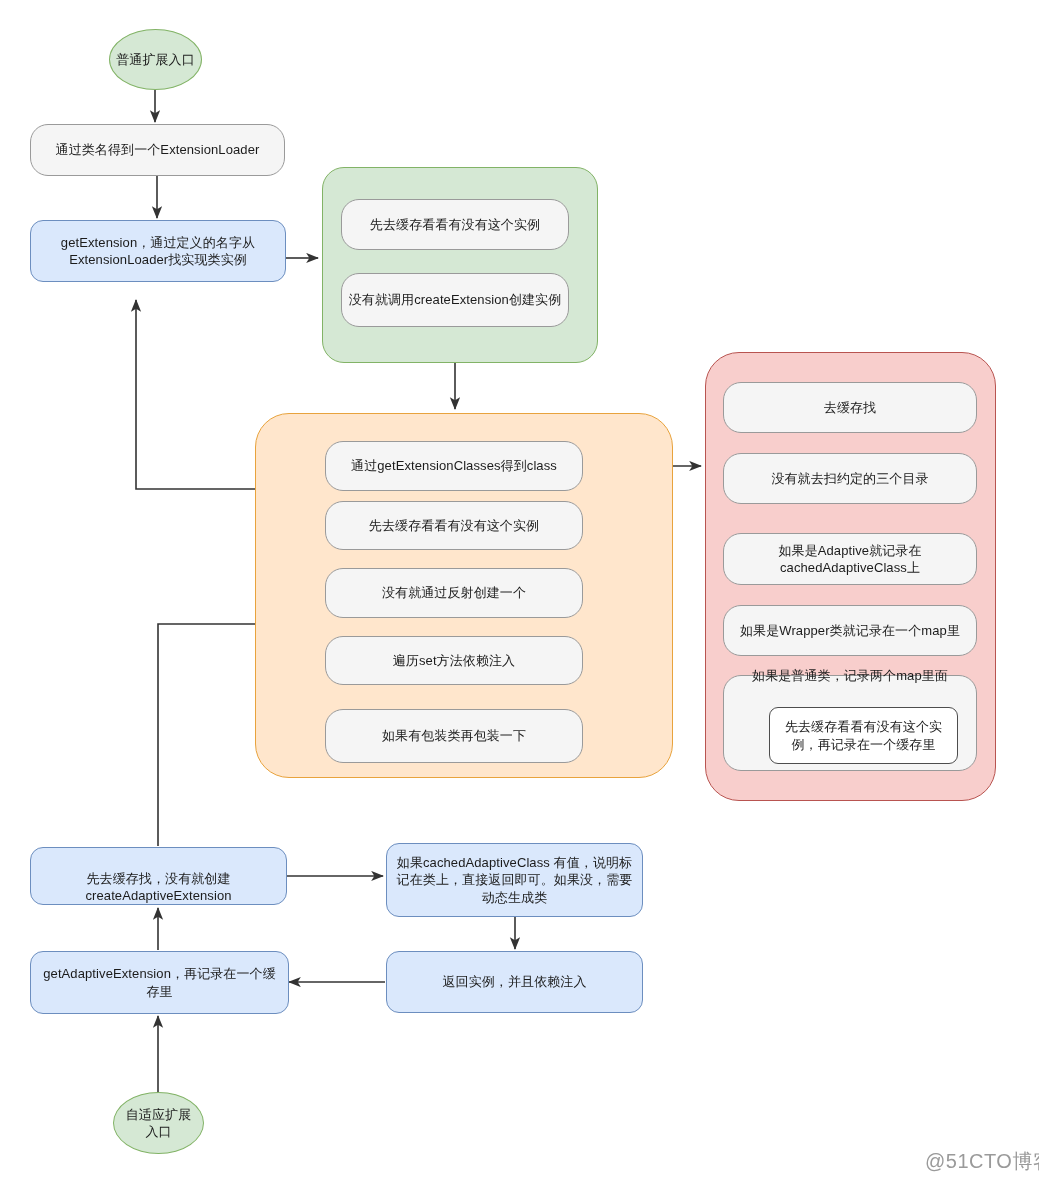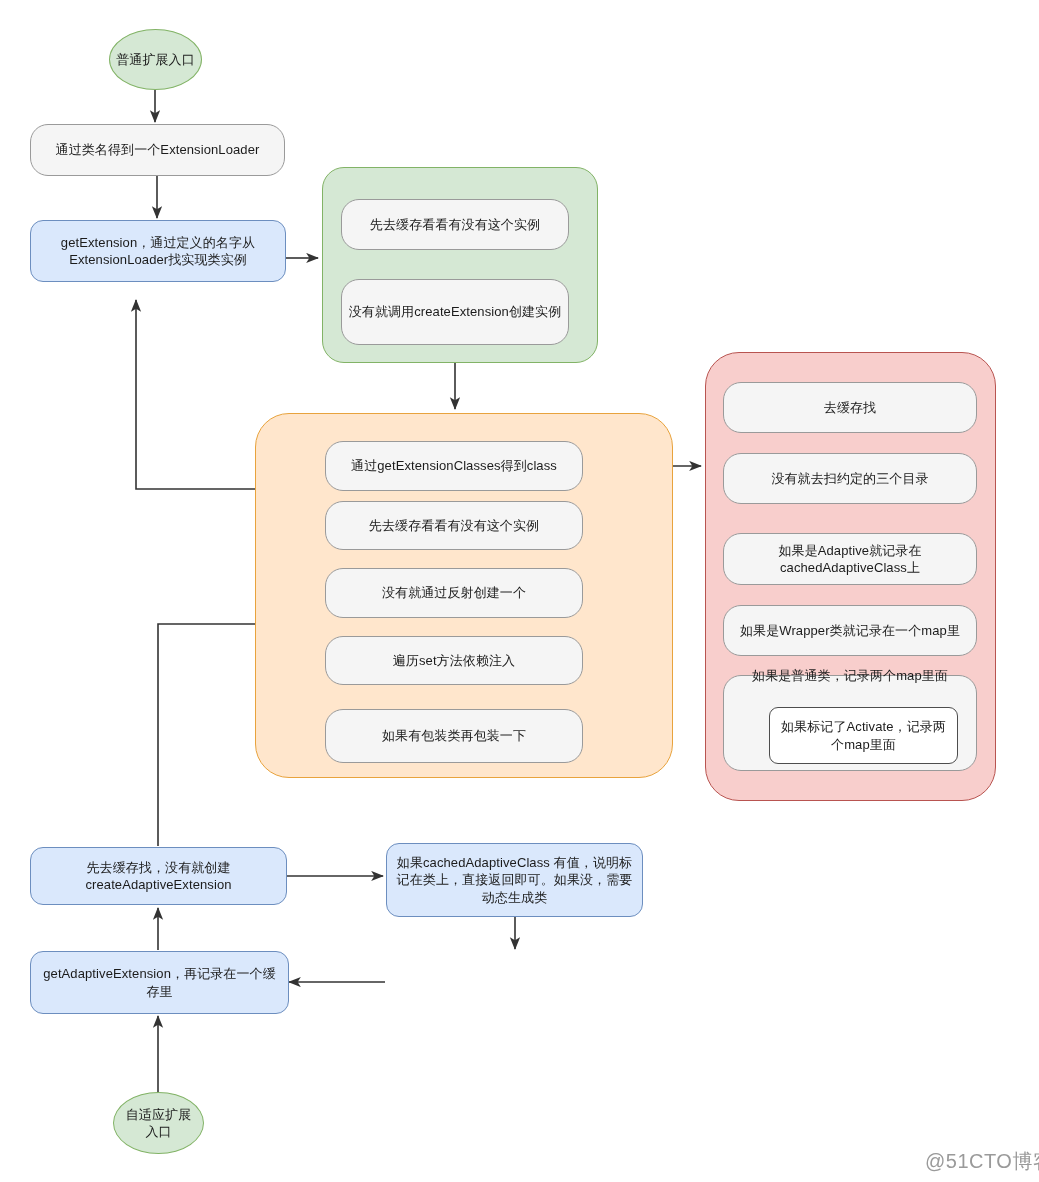--- a/index.html
+++ b/index.html
@@ -150,21 +150,21 @@
     <span>通过类名得到一个ExtensionLoader</span>
   </div>
 
   <div class="node blue-box" style="left:30px; top:220px; width:256px; height:62px;">
     <span>getExtension，通过定义的名字从ExtensionLoader找实现类实例</span>
   </div>
 
   <div class="node grey-box" style="left:341px; top:199px; width:228px; height:51px;">
     <span>先去缓存看看有没有这个实例</span>
   </div>
-  <div class="node grey-box" style="left:341px; top:279px; width:228px; height:66px;text-align:center;">
+  <div class="node grey-box" style="left:341px; top:273px; width:228px; height:54px;text-align:center;">
     <span>没有就调用createExtension创建实例</span>
   </div>
 
   <div class="node grey-box" style="left:325px; top:441px; width:258px; height:50px;">
     <span>通过getExtensionClasses得到class</span>
   </div>
   <div class="node grey-box" style="left:325px; top:501px; width:258px; height:49px;">
     <span>先去缓存看看有没有这个实例</span>
   </div>
   <div class="node grey-box" style="left:325px; top:568px; width:258px; height:50px;">
@@ -186,29 +186,32 @@
   <div class="node grey-box" style="left:723px; top:533px; width:254px; height:52px;">
     <span>如果是Adaptive就记录在cachedAdaptiveClass上</span>
   </div>
   <div class="node grey-box" style="left:723px; top:605px; width:254px; height:51px;">
     <span>如果是Wrapper类就记录在一个map里</span>
   </div>
   <div class="node grey-box overflow-label" style="left:723px; top:675px; width:254px; height:96px;">
     <span>如果是普通类，记录两个map里面</span>
   </div>
   <div class="node white-box" style="left:769px; top:707px; width:189px; height:57px;">
-    <span>如果标记了Activate，记录两个map里面</span>
-  </div>
-
-  <div class="node blue-box" style="left:30px; top:847px; width:257px; height:58px;">
+    <span>先去缓存看看有没有这个实例，再记录在一个缓存里</span>
+  </div>
+
+  <div class="node blue-box" style="left:30px; top:847px; width:257px; height:58px;align-items:flex-end;">
     <span>先去缓存找，没有就创建createAdaptiveExtension</span>
   </div>
   <div class="node blue-box" style="left:386px; top:843px; width:257px; height:74px;">
     <span>如果cachedAdaptiveClass 有值，说明标记在类上，直接返回即可。如果没，需要动态生成类</span>
   </div>
+  <div class="node blue-box" style="left:386px; top:951px; width:257px; height:62px;">
+    <span>返回实例，并且依赖注入</span>
+  </div>
   <div class="node blue-box" style="left:30px; top:951px; width:259px; height:63px;">
     <span>getAdaptiveExtension，再记录在一个缓存里</span>
   </div>
 
   <div class="node ellipse" style="left:113px; top:1092px; width:91px; height:62px;">
     <span>自适应扩展入口</span>
   </div>
 
   <div class="watermark" style="left:925px; top:1148px;">@51CTO博客</div>
 

